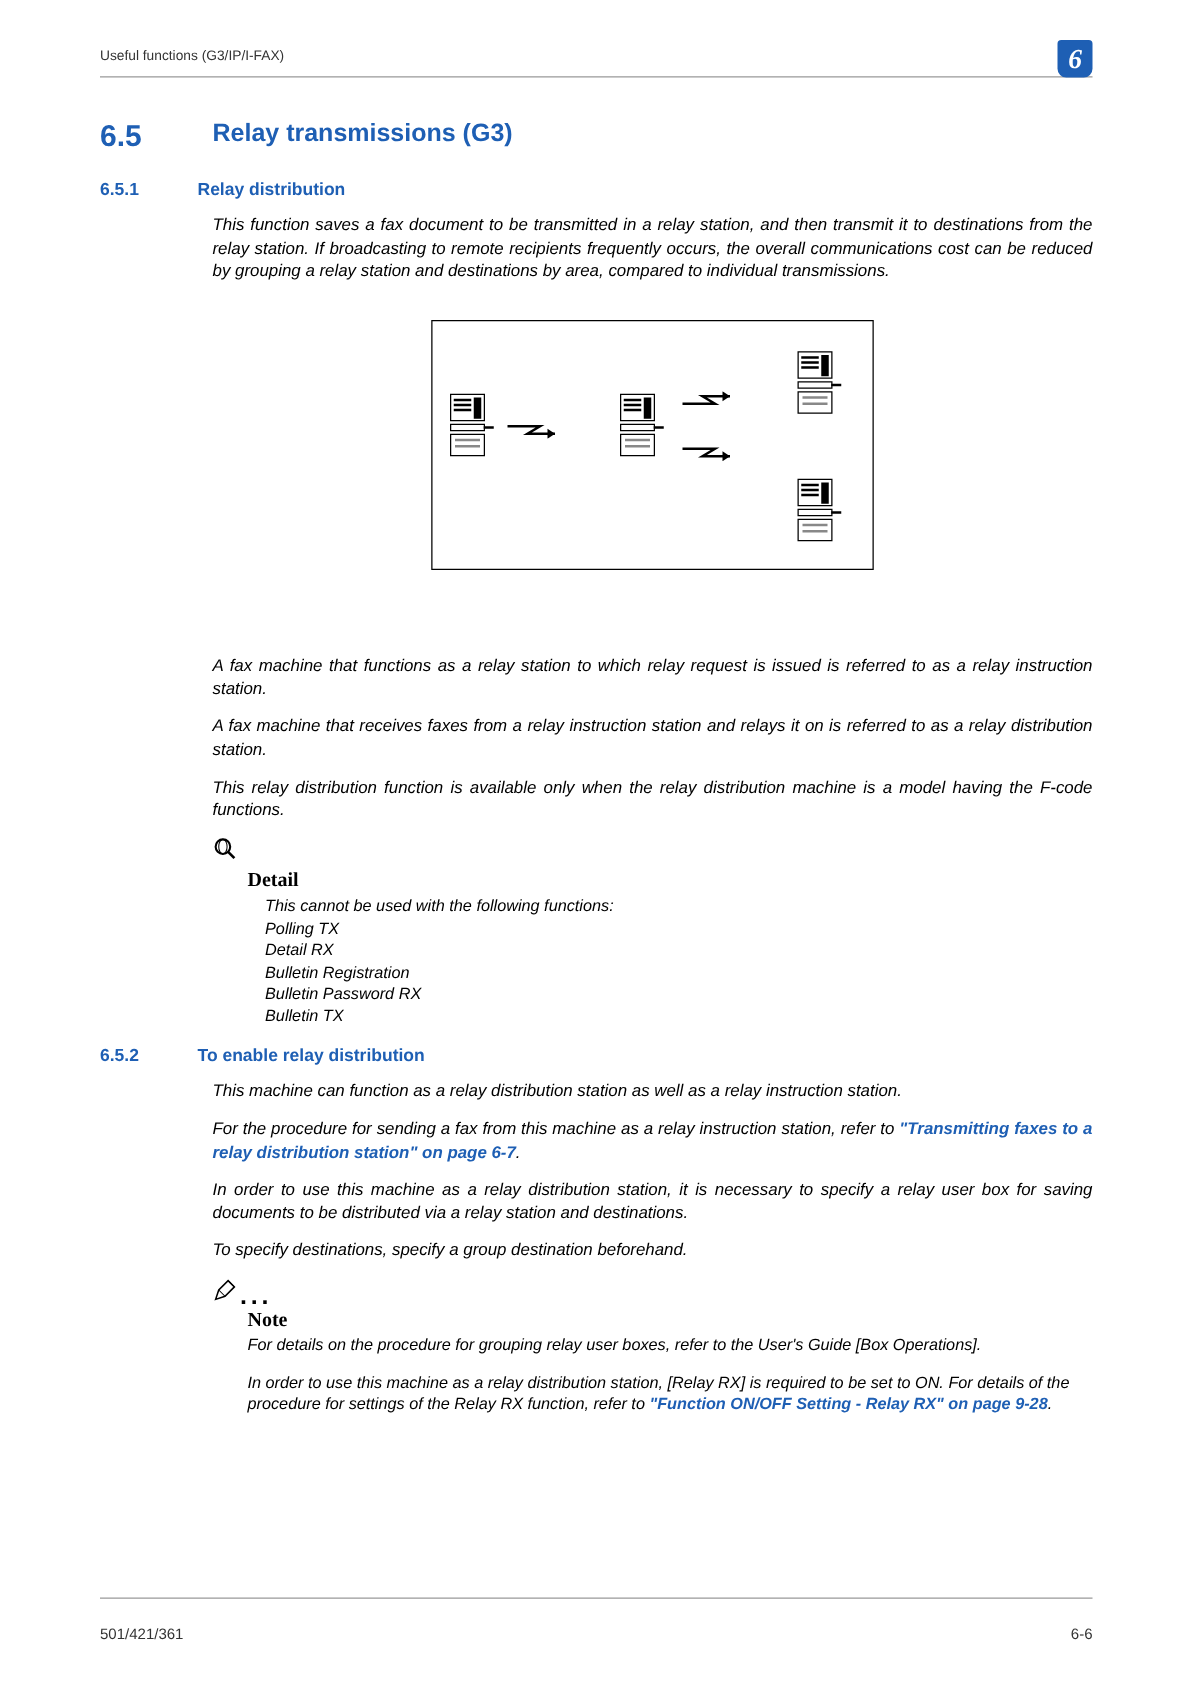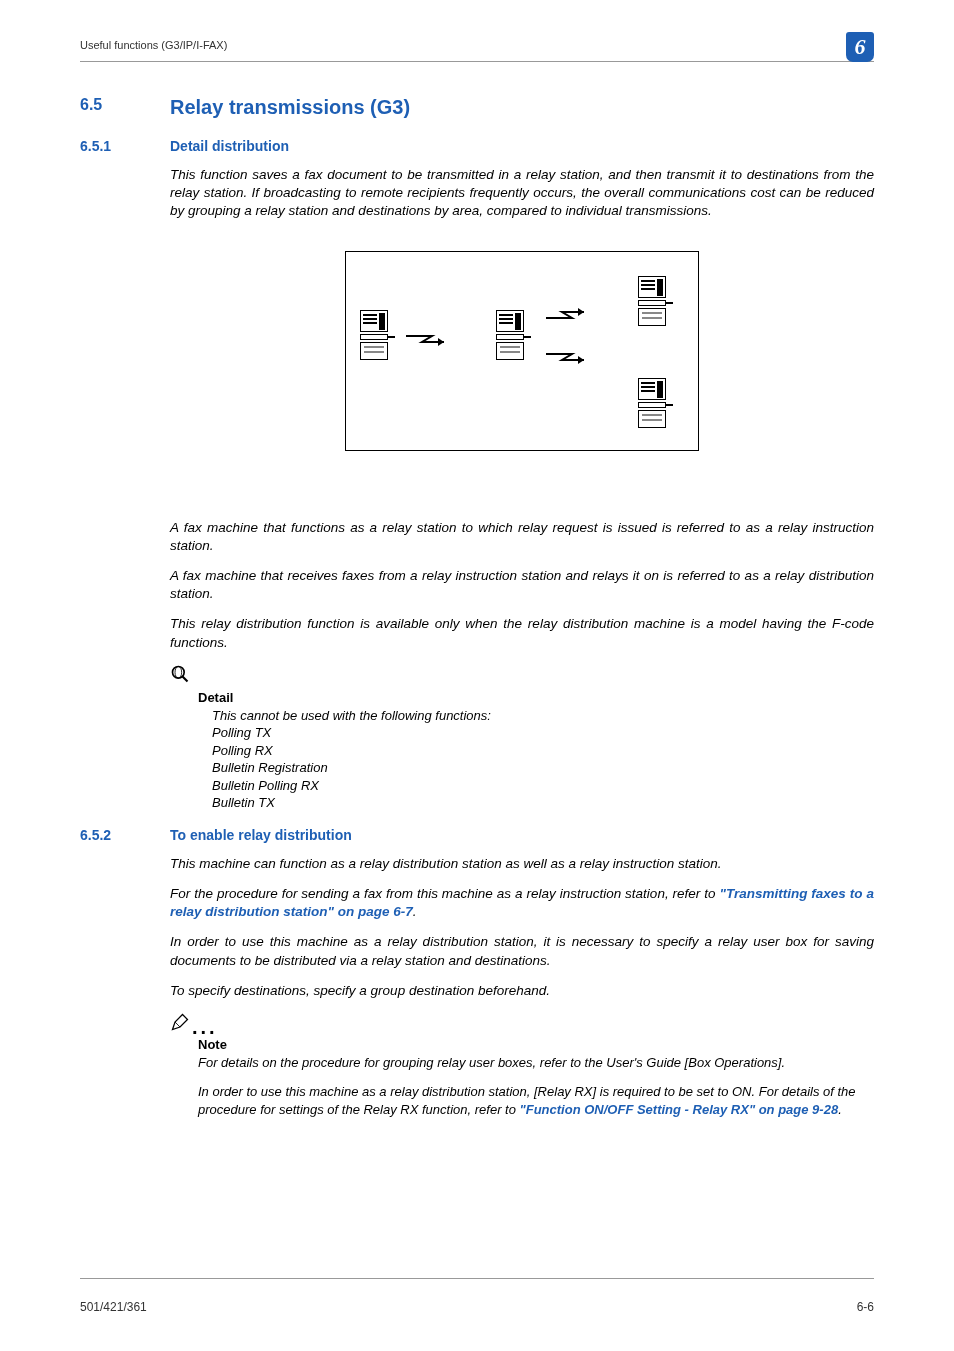--- a/index.html
+++ b/index.html
@@ -50,33 +50,33 @@
   .content {
     padding-top: 32px;
   }
   .h1-row {
     display: flex;
     gap: 20px;
     margin-bottom: 16px;
   }
   .h1-num {
     color: #1e5fb4;
-    font-size: 16px;
+    font-size: 24px;
     font-weight: bold;
     width: 70px;
     flex-shrink: 0;
   }
   .h1-text {
     color: #1e5fb4;
     font-size: 20px;
     font-weight: bold;
   }
   .h2-row {
     display: flex;
-    gap: 20px;
+    gap: 8px;
     margin-bottom: 10px;
     margin-top: 6px;
   }
   .h2-num {
     color: #1e5fb4;
     font-size: 14px;
     font-weight: bold;
     width: 70px;
     flex-shrink: 0;
   }
@@ -179,22 +179,23 @@
   .note-dots {
     font-size: 20px;
     font-weight: bold;
     letter-spacing: 3px;
     line-height: 10px;
     position: relative;
     top: -2px;
   }
   .callout-title {
     font-weight: bold;
-    font-size: 13px;
+    font-size: 16px;
     margin-left: 28px;
+    font-family: Liberation Serif, serif;
   }
   .callout-body {
     font-style: italic;
     margin-left: 28px;
     font-size: 13px;
   }
   .callout-body .line { display:block;margin-left:14px; }
   .link {
     color: #1e5fb4;
     font-weight: bold;
@@ -223,21 +224,21 @@
 
   <div class="content">
 
     <div class="h1-row">
       <div class="h1-num">6.5</div>
       <div class="h1-text">Relay transmissions (G3)</div>
     </div>
 
     <div class="h2-row">
       <div class="h2-num">6.5.1</div>
-      <div class="h2-text">Detail distribution</div>
+      <div class="h2-text">Relay distribution</div>
     </div>
 
     <div class="body-block">
       <p class="para">This function saves a fax document to be transmitted in a relay station, and then transmit it to destinations from the relay station. If broadcasting to remote recipients frequently occurs, the overall communications cost can be reduced by grouping a relay station and destinations by area, compared to individual transmissions.</p>
 
       <div class="diagram-wrap">
         <div class="diagram">
           <span class="d-label" style="left:8px; top:24px;"><span style="display:inline-block; width:60px;"></span></span>
           <span class="d-label" style="left:130px; top:24px;"><span style="display:inline-block; width:100px;"></span></span>
           <span class="d-label" style="right:6px; top:8px;"></span>
@@ -294,23 +295,23 @@
         <svg viewBox="0 0 24 24">
             <circle cx="10" cy="10" r="7" stroke="#000" stroke-width="2" fill="none"></circle>
             <ellipse cx="10" cy="10" rx="4" ry="7" stroke="#000" stroke-width="1" fill="none"></ellipse>
             <path d="M15 15 L21 21" stroke="#000" stroke-width="2.5"></path>
           </svg>
       </span>
       <div class="callout-title">Detail</div>
       <div class="callout-body">
         <span class="line">This cannot be used with the following functions:</span>
         <span class="line">Polling TX</span>
-        <span class="line">Polling RX</span>
+        <span class="line">Detail RX</span>
         <span class="line">Bulletin Registration</span>
-        <span class="line">Bulletin Polling RX</span>
+        <span class="line">Bulletin Password RX</span>
         <span class="line">Bulletin TX</span>
       </div>
     </div>
 
     <div class="h2-row">
       <div class="h2-num">6.5.2</div>
       <div class="h2-text">To enable relay distribution</div>
     </div>
 
     <div class="body-block">

